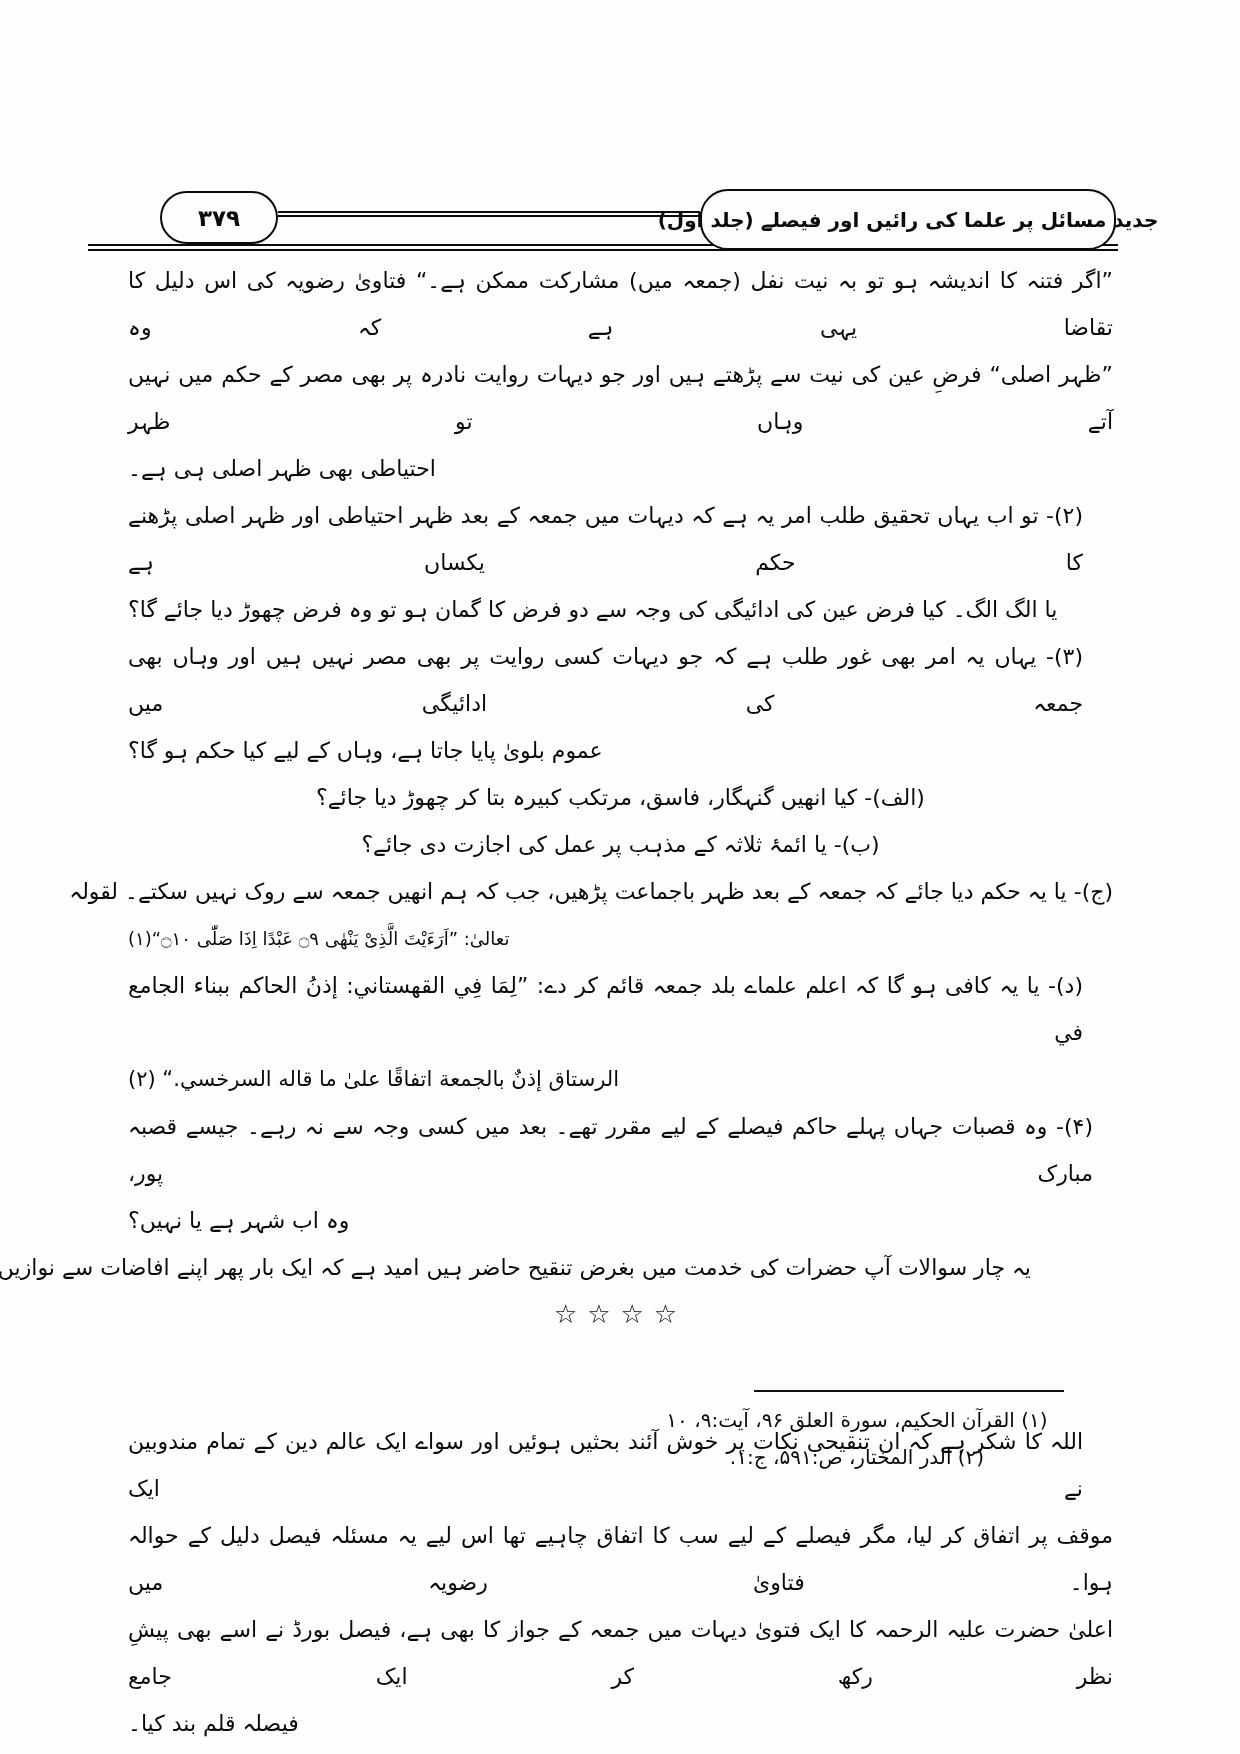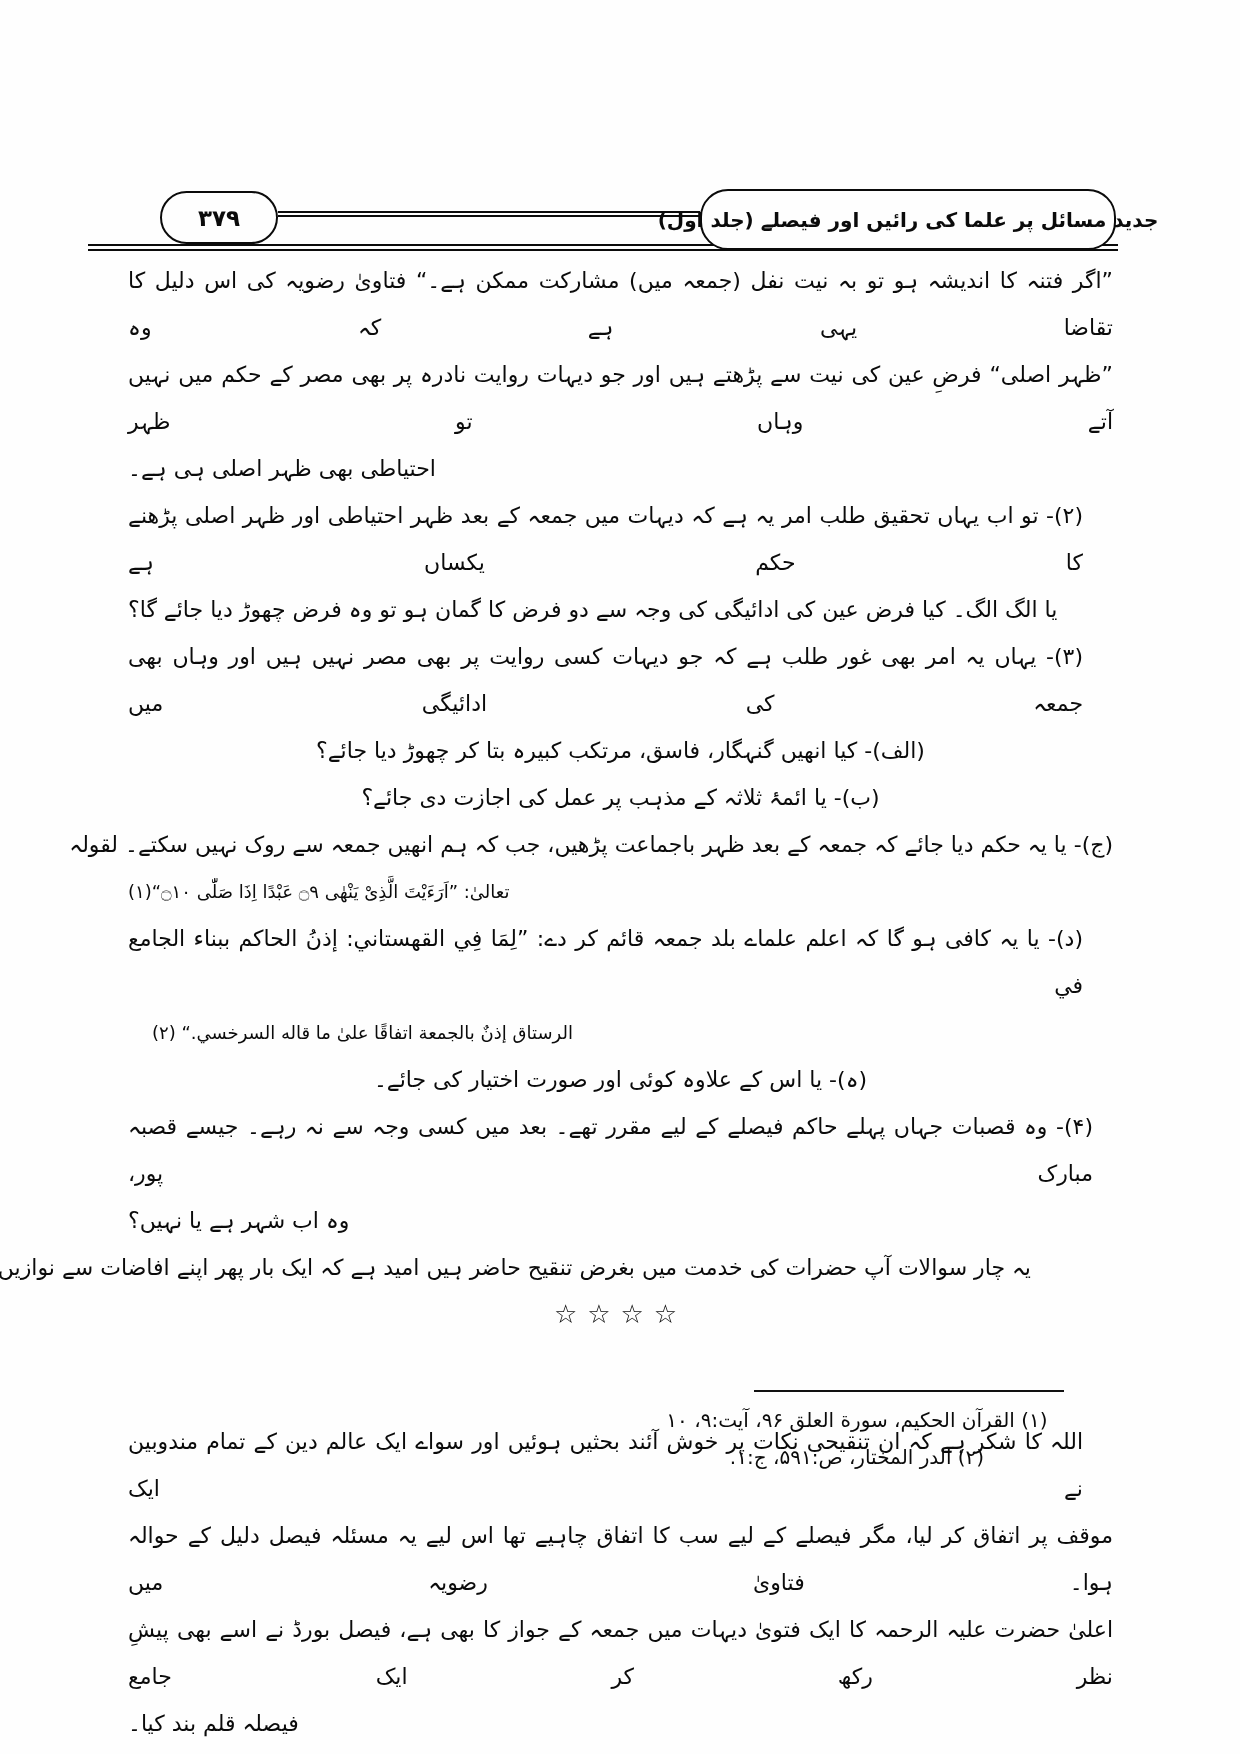--- a/index.html
+++ b/index.html
@@ -44,21 +44,21 @@
   .l-just{white-space:normal;text-align:justify;text-align-last:justify;}
   .l-left{text-align:left;}
   .l-right{text-align:left;}
   .l-center{text-align:center;}
   .ind30{padding-right:30px;box-sizing:border-box;}
   .ind20{padding-right:20px;box-sizing:border-box;}
   .pr200{padding-left:0;padding-right:198px;box-sizing:border-box;}
   .pr33{padding-right:33px;box-sizing:border-box;}
   .pr80{padding-right:82px;box-sizing:border-box;}
   .verse{font-weight:normal;font-size:18px;}
-  .arabic{font-size:18px;margin-left:24px;}
+  .arabic{font-size:21px;}
   .stars-row{
     text-align:center;font-size:26px;letter-spacing:10px;
     line-height:47px;color:#0b0b0b;
   }
   .block-gap{height:80px;}
   
   .footnotes{
     position:absolute;top:1390px;right:168px;width:430px;
     text-align:center;font-size:20px;line-height:37px;
   }
@@ -84,27 +84,27 @@
     </div>
   </div>
 
   <main class="body-text">
     <div class="tl l-just">”اگر فتنہ کا اندیشہ ہو تو بہ نیت نفل (جمعہ میں) مشارکت ممکن ہے۔“ فتاویٰ رضویہ کی اس دلیل کا تقاضا یہی ہے کہ وہ</div>
     <div class="tl l-just">”ظہر اصلی“ فرضِ عین کی نیت سے پڑھتے ہیں اور جو دیہات روایت نادرہ پر بھی مصر کے حکم میں نہیں آتے وہاں تو ظہر</div>
     <div class="tl l-left">احتیاطی بھی ظہر اصلی ہی ہے۔</div>
     <div class="tl l-just ind30">(۲)- تو اب یہاں تحقیق طلب امر یہ ہے کہ دیہات میں جمعہ کے بعد ظہر احتیاطی اور ظہر اصلی پڑھنے کا حکم یکساں ہے</div>
     <div class="tl l-right">یا الگ الگ۔ کیا فرض عین کی ادائیگی کی وجہ سے دو فرض کا گمان ہو تو وہ فرض چھوڑ دیا جائے گا؟</div>
     <div class="tl l-just ind30">(۳)- یہاں یہ امر بھی غور طلب ہے کہ جو دیہات کسی روایت پر بھی مصر نہیں ہیں اور وہاں بھی جمعہ کی ادائیگی میں</div>
+    <div class="tl l-right pr200">عموم بلویٰ پایا جاتا ہے، وہاں کے لیے کیا حکم ہو گا؟</div>
     <div class="tl l-center">(الف)- کیا انھیں گنہگار، فاسق، مرتکب کبیرہ بتا کر چھوڑ دیا جائے؟</div>
     <div class="tl l-center">(ب)- یا ائمۂ ثلاثہ کے مذہب پر عمل کی اجازت دی جائے؟</div>
     <div class="tl l-right">(ج)- یا یہ حکم دیا جائے کہ جمعہ کے بعد ظہر باجماعت پڑھیں، جب کہ ہم انھیں جمعہ سے روک نہیں سکتے۔ لقولہ</div>
     <div class="tl l-right pr33 verse">تعالیٰ: ”اَرَءَیْتَ الَّذِیْ یَنْهٰى ۝۹ عَبْدًا اِذَا صَلّٰى ۝۱۰“(۱)</div>
     <div class="tl l-just ind30">(د)- یا یہ کافی ہو گا کہ اعلم علماے بلد جمعہ قائم کر دے: ”لِمَا فِي القهستاني: إذنُ الحاكم ببناء الجامع في</div>
     <div class="tl l-left arabic">الرستاق إذنٌ بالجمعة اتفاقًا علىٰ ما قاله السرخسي.“ (۲)</div>
-    <div class="tl l-center">(ہ)- یا اس کے علاوہ کوئی اور صورت اختیار کی جائے۔</div>
     <div class="tl l-just ind20">(۴)- وہ قصبات جہاں پہلے حاکم فیصلے کے لیے مقرر تھے۔ بعد میں کسی وجہ سے نہ رہے۔ جیسے قصبہ مبارک پور،</div>
     <div class="tl l-left">وہ اب شہر ہے یا نہیں؟</div>
     <div class="tl l-right pr80">یہ چار سوالات آپ حضرات کی خدمت میں بغرض تنقیح حاضر ہیں امید ہے کہ ایک بار پھر اپنے افاضات سے نوازیں گے۔</div>
     <div class="stars-row">☆☆☆☆</div>
     <div class="block-gap"></div>
     <div class="tl l-just ind30">اللہ کا شکر ہے کہ ان تنقیحی نکات پر خوش آئند بحثیں ہوئیں اور سواے ایک عالم دین کے تمام مندوبین نے ایک</div>
     <div class="tl l-just">موقف پر اتفاق کر لیا، مگر فیصلے کے لیے سب کا اتفاق چاہیے تھا اس لیے یہ مسئلہ فیصل دلیل کے حوالہ ہوا۔ فتاویٰ رضویہ میں</div>
     <div class="tl l-just">اعلیٰ حضرت علیہ الرحمہ کا ایک فتویٰ دیہات میں جمعہ کے جواز کا بھی ہے، فیصل بورڈ نے اسے بھی پیشِ نظر رکھ کر ایک جامع</div>
     <div class="tl l-left">فیصلہ قلم بند کیا۔</div>
   </main>

